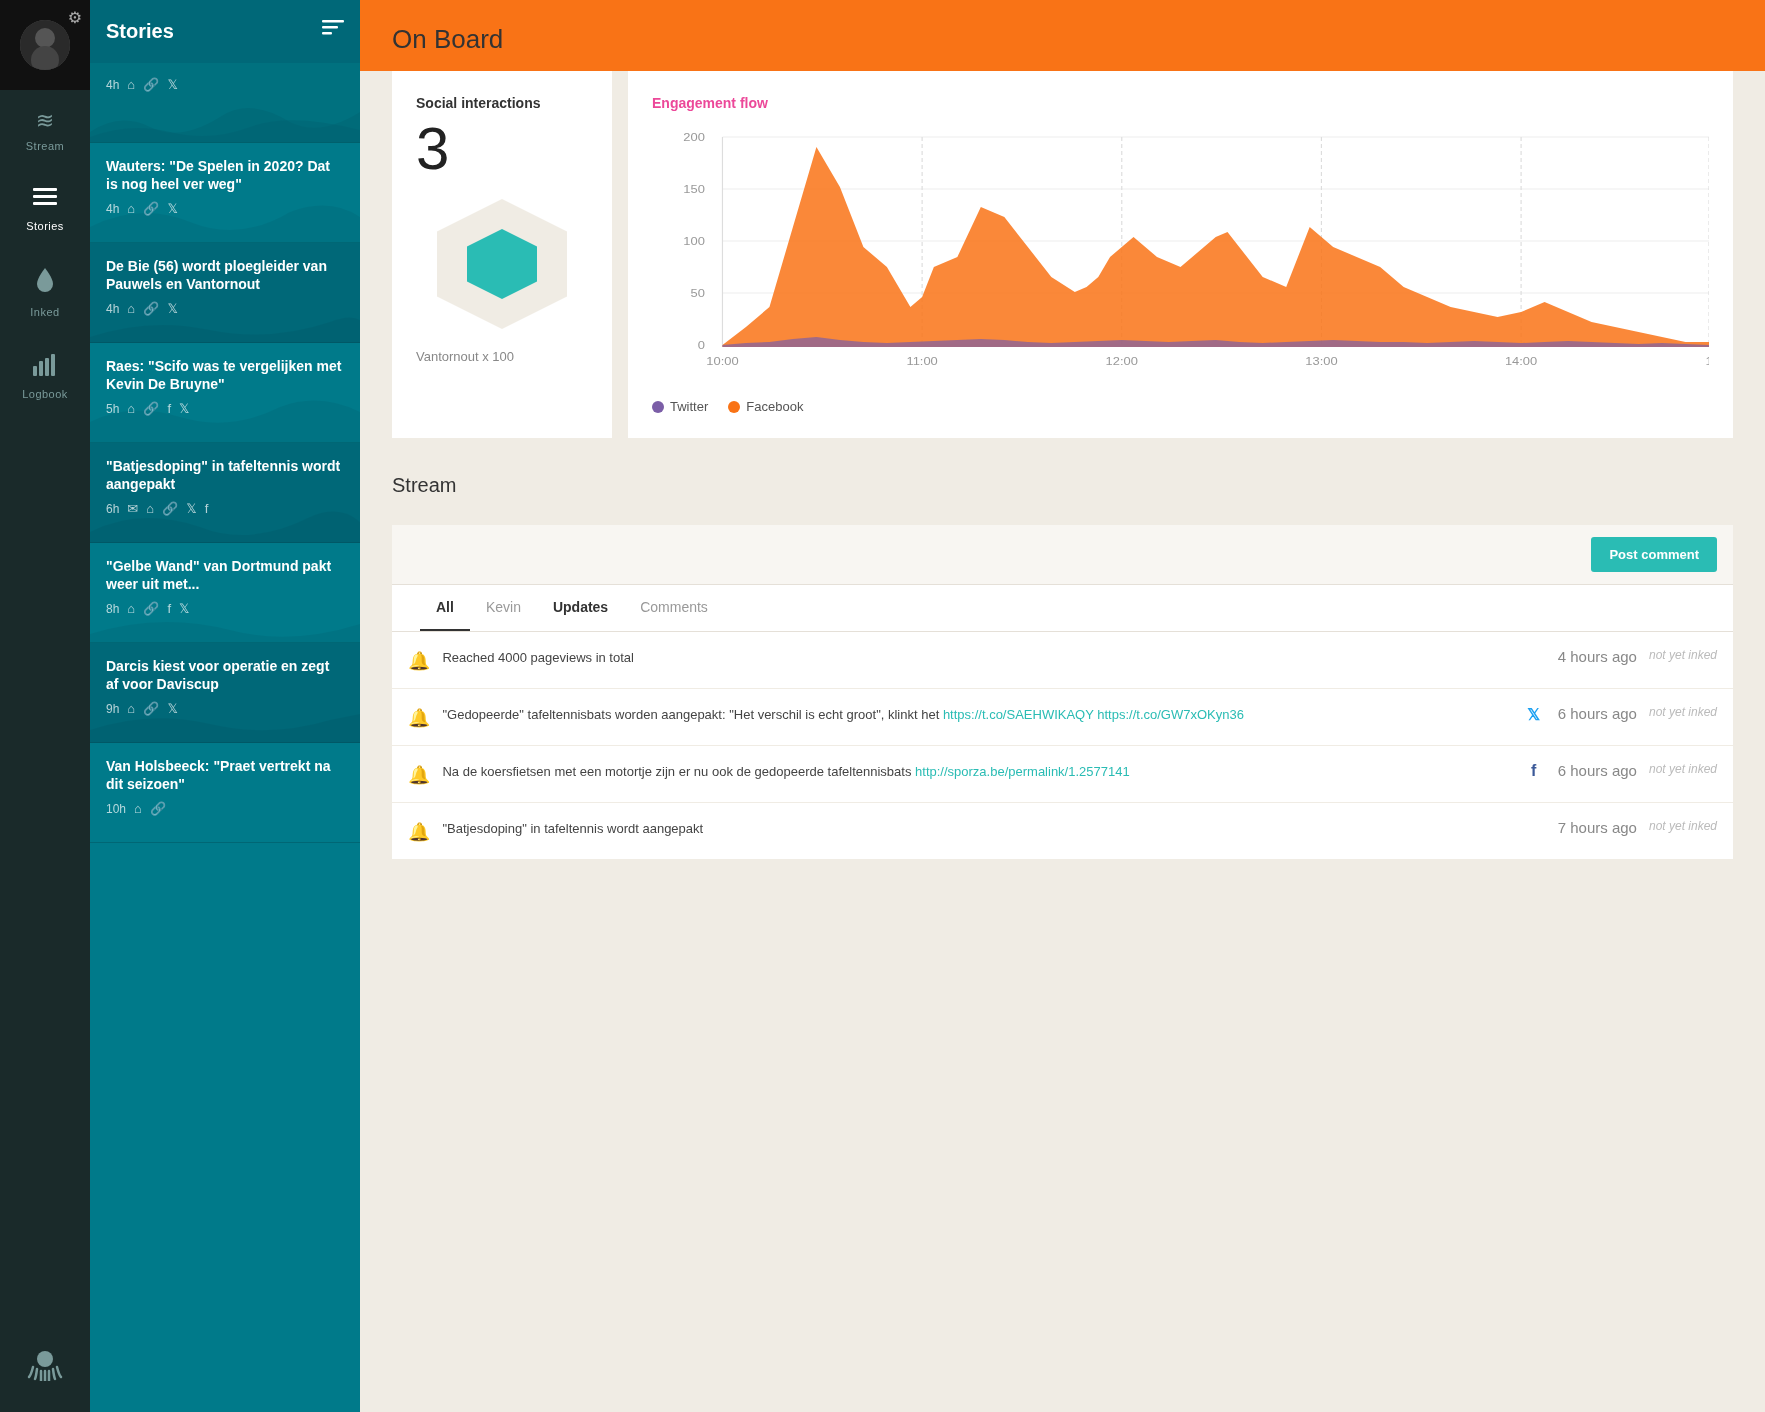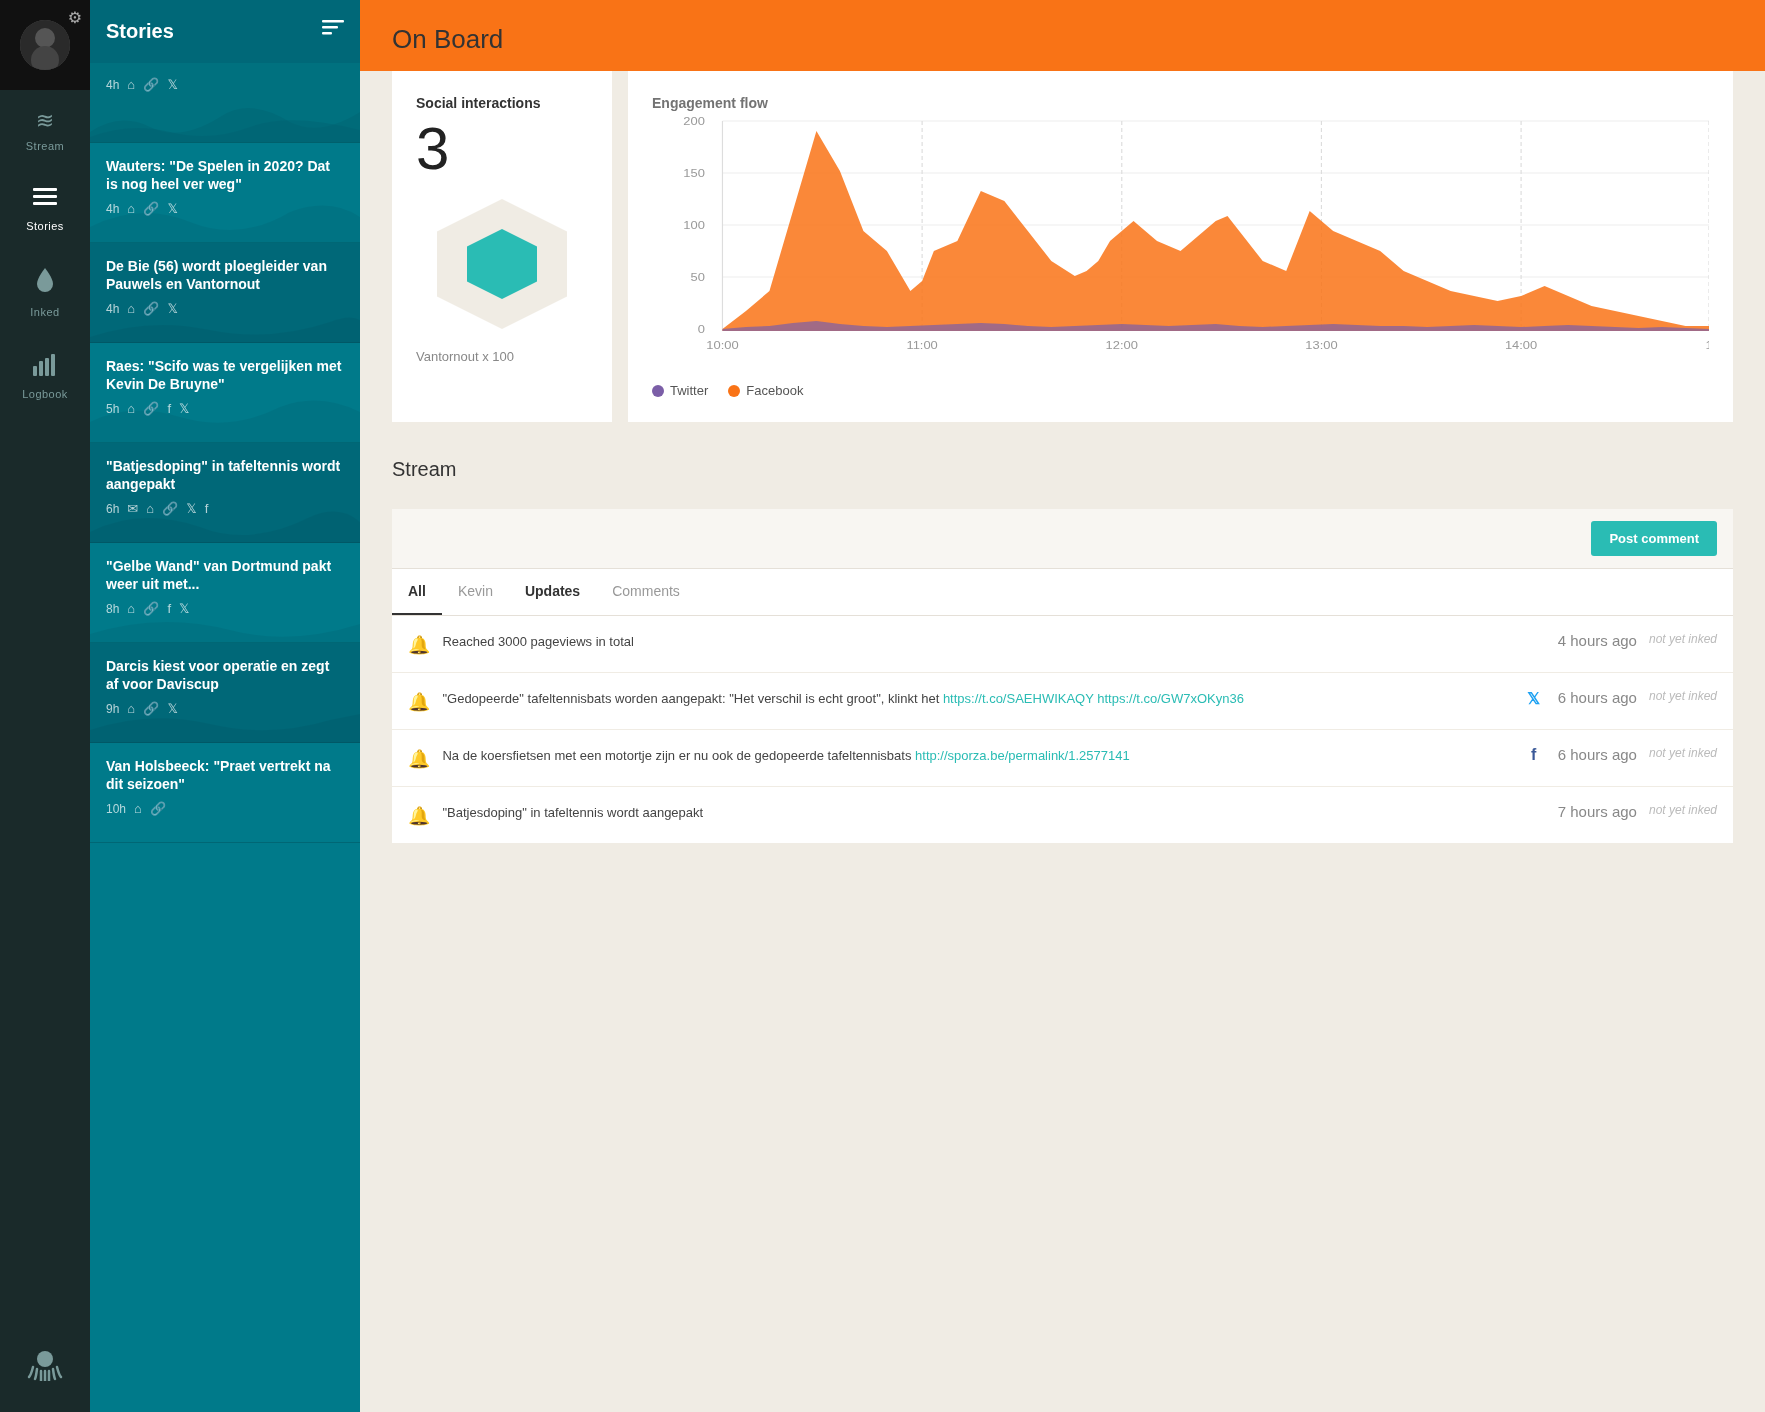--- a/index.html
+++ b/index.html
@@ -211,21 +211,22 @@
 
     
     #engagement-card {
       background: #fff;
       flex: 1;
       padding: 24px;
     }
     #engagement-card h3 {
       font-size: 14px;
       font-weight: 600;
-      color: #737373;
+      color: #ec4899;
+      margin-bottom: 16px;
     }
     #chart-area {
       width: 100%;
       height: 260px;
       position: relative;
     }
     #chart-legend {
       display: flex;
       gap: 20px;
       margin-top: 12px;
@@ -273,21 +274,21 @@
       border: none;
       padding: 10px 18px;
       font-size: 13px;
       font-weight: 600;
       cursor: pointer;
       border-radius: 3px;
     }
     #stream-tabs {
       display: flex;
       gap: 0;
-      padding: 0 0;
+      padding: 0 28px;
       border-bottom: 1px solid #e5e0d8;
       background: #fff;
     }
     .stream-tab {
       padding: 14px 16px;
       font-size: 14px;
       color: #999;
       cursor: pointer;
       border-bottom: 2px solid transparent;
     }
@@ -634,21 +635,21 @@
         <div class="stream-tab active">All</div>
         <div class="stream-tab">Kevin</div>
         <div class="stream-tab bold">Updates</div>
         <div class="stream-tab">Comments</div>
       </div>
       <div class="stream-entries">
 
         <div class="stream-entry">
           <span class="stream-bell">🔔</span>
           <div class="stream-text">
-            <span>Reached 3000 pageviews in total</span>
+            <span>Reached 4000 pageviews in total</span>
           </div>
           <span class="stream-source-icon"></span>
           <span class="stream-time">4 hours ago</span>
           <span class="stream-inked">not yet inked</span>
         </div>
 
         <div class="stream-entry">
           <span class="stream-bell">🔔</span>
           <div class="stream-text">
             "Gedopeerde" tafeltennisbats worden aangepakt: "Het verschil is echt groot", klinkt het

